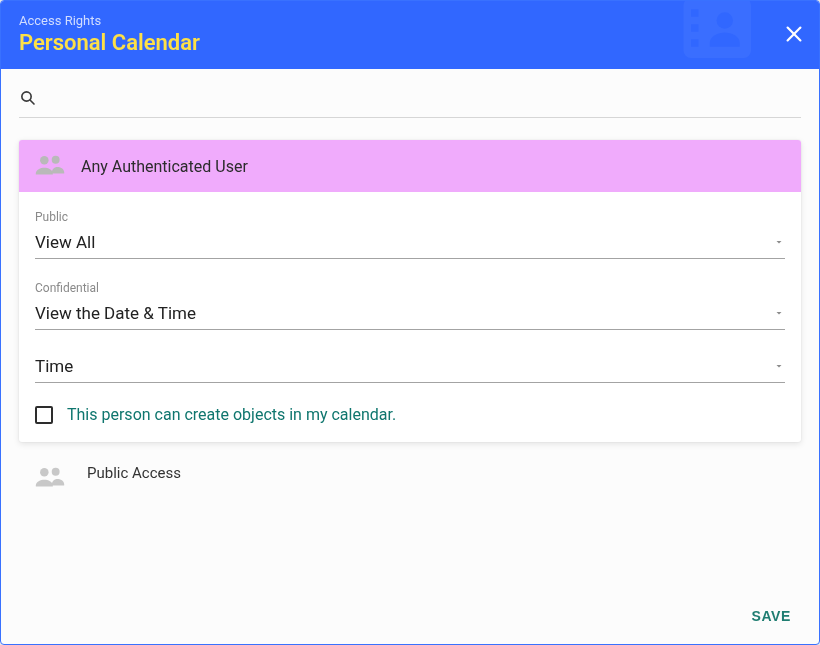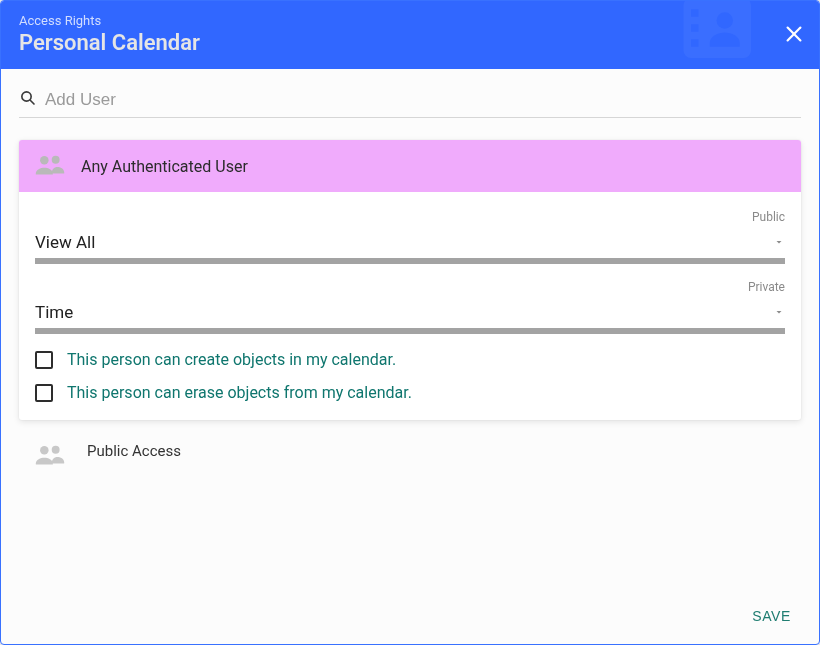--- a/index.html
+++ b/index.html
@@ -34,21 +34,21 @@
     }
     .header-sub {
       font-size: 13px;
       color: #d1ddff;
       font-weight: 400;
       margin-bottom: 2px;
     }
     .header-title {
       font-size: 22px;
       font-weight: 600;
-      color: #e5e5e5;
+      color: #fde047;
     }
     .header-bg-icon {
       position: absolute;
       top: -18px;
       right: 38px;
       opacity: 0.22;
     }
     .header-close {
       position: absolute;
       top: 22px;
@@ -104,33 +104,32 @@
     }
     .card-head-label {
       font-size: 16px;
       color: #2c2c2c;
     }
     .card-body {
       padding: 10px 16px 18px 16px;
     }
     .field {
       margin-top: 8px;
-      margin-bottom: 16px;
-      text-align: right;
+      margin-bottom: 22px;
     }
     .field-label {
       font-size: 12px;
       color: #8a8a8a;
       margin-bottom: 4px;
     }
     .select {
       display: flex;
       align-items: center;
       justify-content: space-between;
-      border-bottom: 6px solid #a3a3a3;
+      border-bottom: 1px solid #a3a3a3;
       padding: 4px 0 6px 0;
       cursor: pointer;
     }
     .select-value {
       font-size: 17px;
       color: #222;
     }
     .caret-icon {
       color: #8b8b8b;
     }
@@ -171,21 +170,21 @@
     .footer {
       padding: 14px 18px 14px 18px;
       display: flex;
       justify-content: flex-end;
     }
     .save-btn {
       background: none;
       border: none;
       color: #1f7d71;
       font-size: 14px;
-      font-weight: 400;
+      font-weight: 700;
       letter-spacing: 0.6px;
       cursor: pointer;
       padding: 6px 10px;
     }
   </style>
 </head>
 <body>
 
 <div class="dialog">
 
@@ -209,21 +208,20 @@
 
   <div class="content">
 
     <div class="search-row">
       <span class="search-icon">
         <svg width="18" height="18" viewBox="0 0 24 24" fill="none" stroke="#3a3a3a" stroke-width="2.2">
           <circle cx="10" cy="10" r="6.2"></circle>
           <line x1="15" y1="15" x2="20" y2="20" stroke-linecap="round"></line>
         </svg>
       </span>
-      <input class="search-input" type="text" placeholder="Add User" style="">
     </div>
 
     <div class="card">
       <div class="card-head">
         <span class="people-icon">
           <svg width="34" height="24" viewBox="0 0 36 24" fill="#b9b9b9">
             <circle cx="12" cy="8" r="4.5"></circle>
             <circle cx="24" cy="7.5" r="4.2"></circle>
             <path d="M3 22c0-4 5-6 9-6s9 2 9 6v1H3v-1z"></path>
             <path d="M20 21c0-3.6 2.5-5.2 4-5.6 3-.8 9 .6 9 5.6v1H20v-1z"></path>
@@ -238,42 +236,48 @@
           <div class="select">
             <span class="select-value">View All</span>
             <span class="caret-icon">
               <svg width="12" height="12" viewBox="0 0 24 24" fill="#8b8b8b">
                   <path d="M7 10l5 5 5-5z"></path>
                 </svg>
             </span>
           </div>
         </div>
 
-
         <div class="field">
-          <div class="field-label">Private</div>
+          <div class="field-label">Confidential</div>
+          <div class="select">
+            <span class="select-value">View the Date &amp; Time</span>
+            <span class="caret-icon">
+              <svg width="12" height="12" viewBox="0 0 24 24" fill="#8b8b8b">
+                  <path d="M7 10l5 5 5-5z"></path>
+                </svg>
+            </span>
+          </div>
+        </div>
+
+        <div class="field">
           <div class="select">
             <span class="select-value">Time</span>
             <span class="caret-icon">
               <svg width="12" height="12" viewBox="0 0 24 24" fill="#8b8b8b">
                   <path d="M7 10l5 5 5-5z"></path>
                 </svg>
             </span>
           </div>
         </div>
 
         <div class="checkbox-row">
           <span class="checkbox"></span>
           <span class="checkbox-label">This person can create objects in my calendar.</span>
         </div>
 
-        <div class="checkbox-row">
-          <span class="checkbox"></span>
-          <span class="checkbox-label">This person can erase objects from my calendar.</span>
-        </div>
 
       </div>
     </div>
 
     <div class="public-row">
       <span class="people-icon">
         <svg width="34" height="24" viewBox="0 0 36 24" fill="#c8c8c8">
           <circle cx="12" cy="8" r="4.5"></circle>
           <circle cx="24" cy="7.5" r="4.2"></circle>
           <path d="M3 22c0-4 5-6 9-6s9 2 9 6v1H3v-1z"></path>

